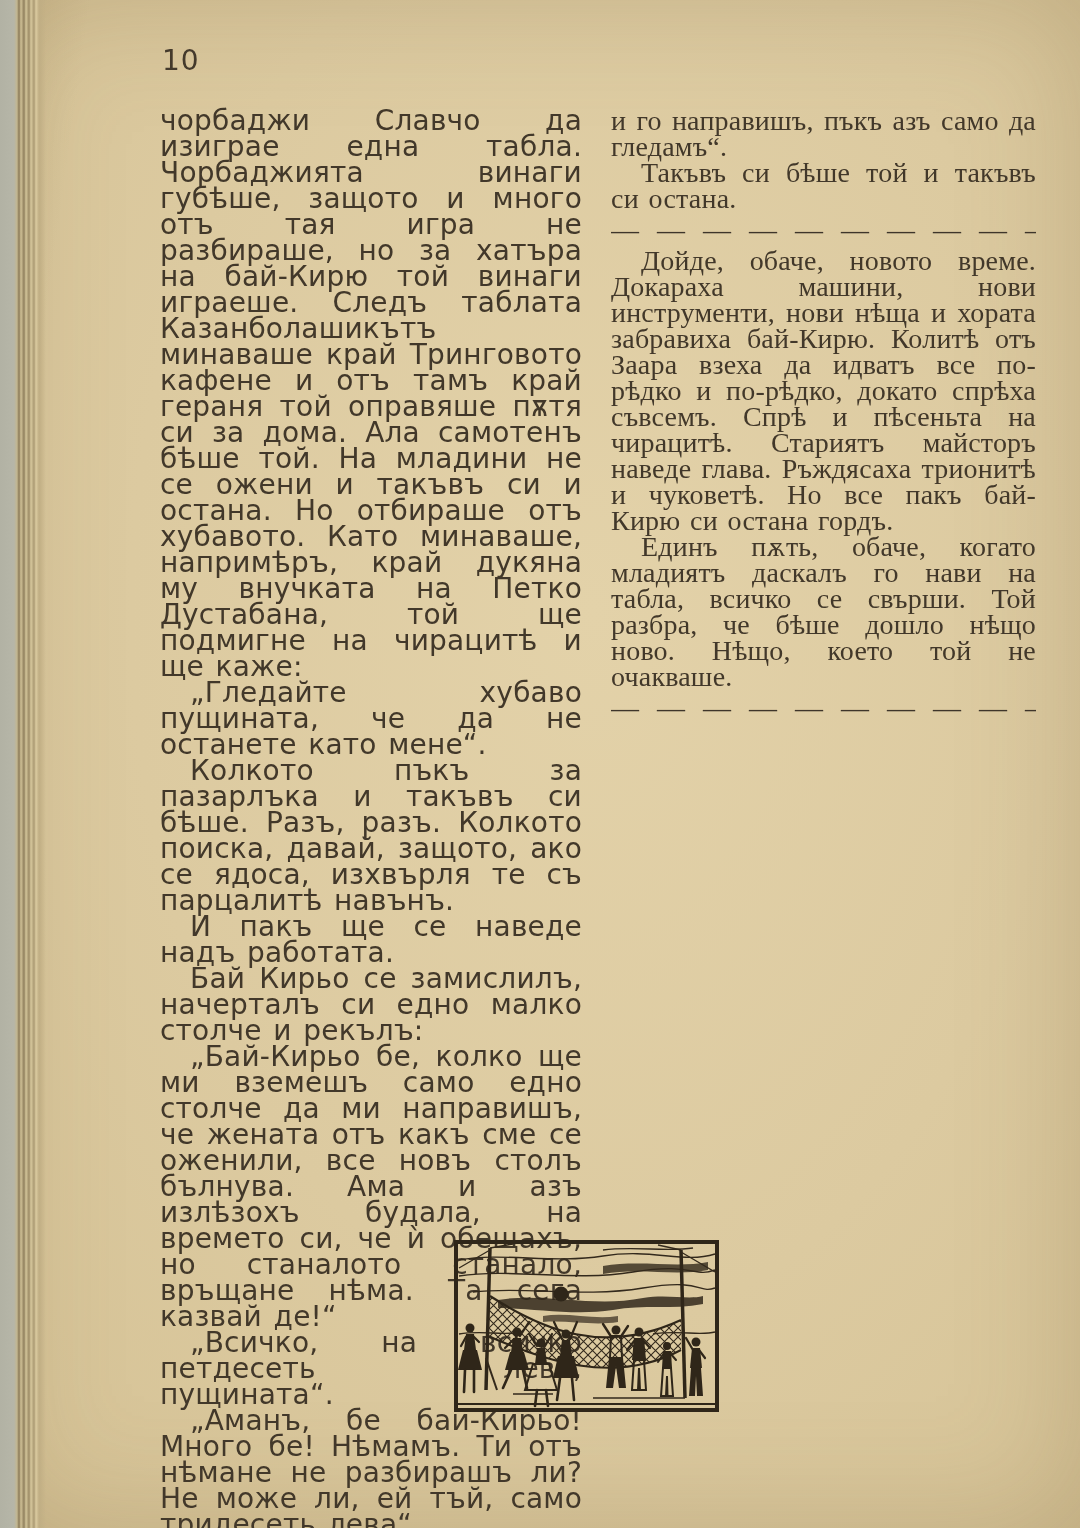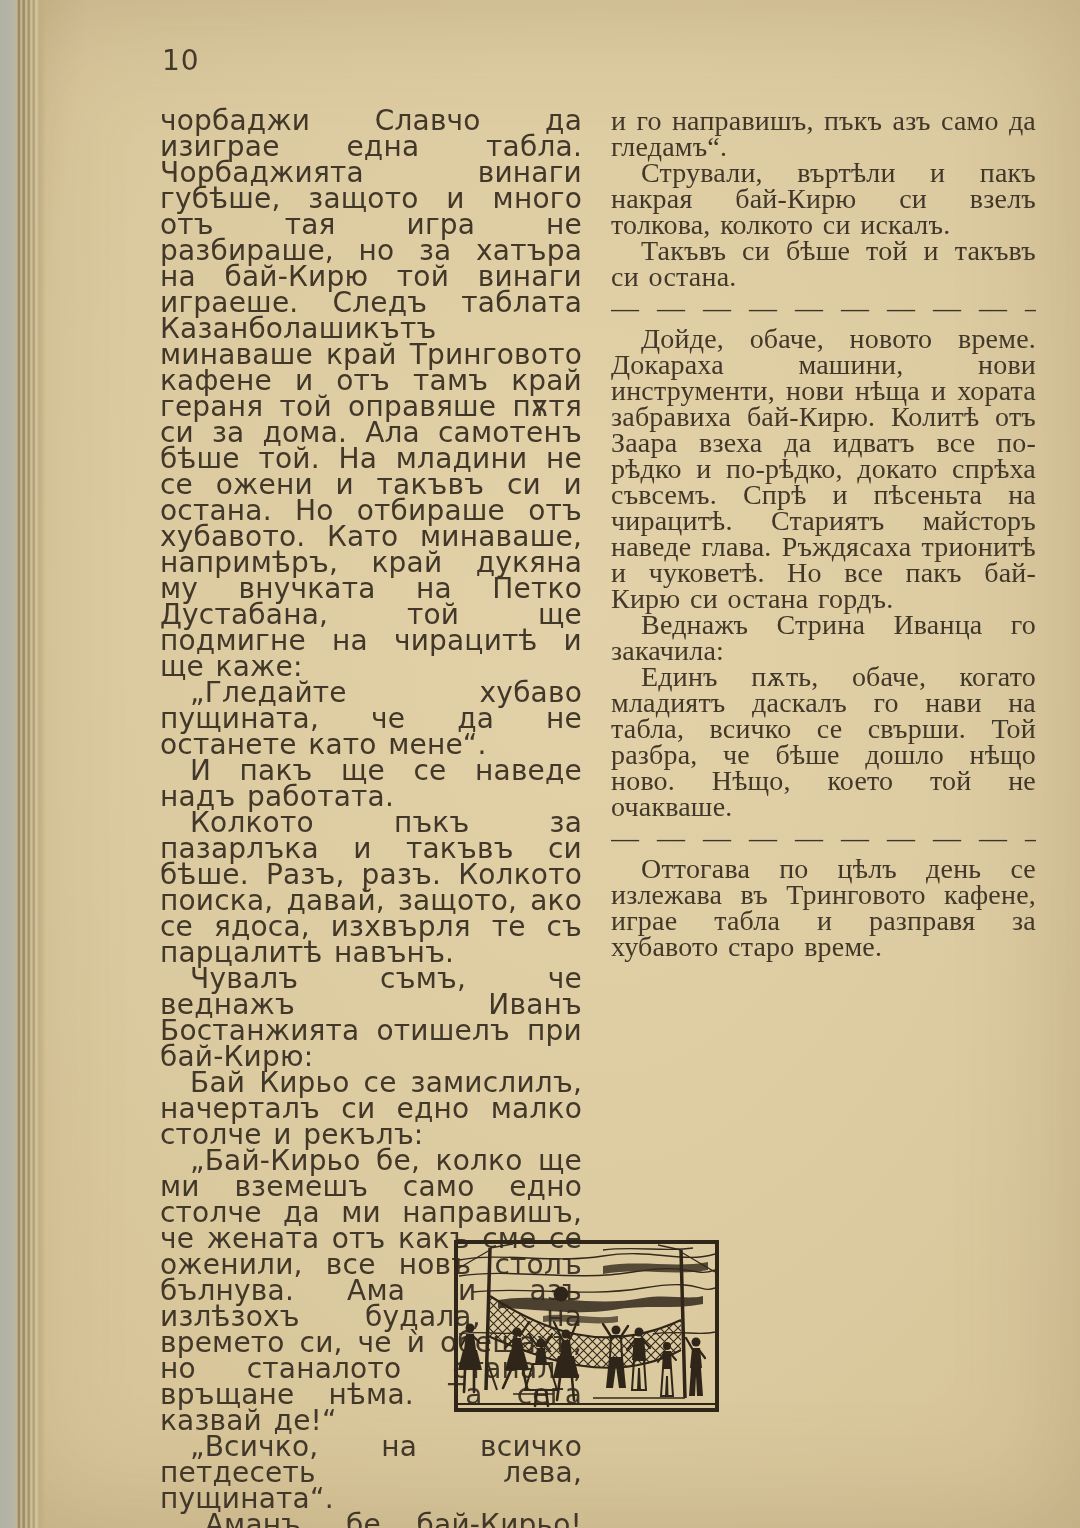--- a/index.html
+++ b/index.html
@@ -55,39 +55,35 @@
 <body>
 
 <div class="page" style="color: rgb(66, 56, 42);">
   <div class="binding"></div>
 
   <div class="pagenum">10</div>
 
   <div class="col left" id="left-col">
       <p class="continuation">чорбаджи Славчо да изиграе една табла. Чорбаджията винаги губѣше, защото и много отъ тая игра не разбираше, но за хатъра на бай-Кирю той винаги играеше. Следъ таблата Казанболашикътъ минаваше край Тринговото кафене и отъ тамъ край гераня той оправяше пѫтя си за дома. Ала самотенъ бѣше той. На младини не се ожени и такъвъ си и остана. Но отбираше отъ хубавото. Като минаваше, напримѣръ, край дукяна му внучката на Петко Дустабана, той ще подмигне на чирацитѣ и ще каже:</p>
       <p class="indent">„Гледайте хубаво пущината, че да не останете като мене“.</p>
+      <p class="indent">Колкото пъкъ за пазарлъка и такъвъ си бѣше. Разъ, разъ. Колкото поиска, давай, защото, ако се ядоса, изхвърля те съ парцалитѣ навънъ.</p>
       <p class="indent">И пакъ ще се наведе надъ работата.</p>
-      <p class="indent">Колкото пъкъ за пазарлъка и такъвъ си бѣше. Разъ, разъ. Колкото поиска, давай, защото, ако се ядоса, изхвърля те съ парцалитѣ навънъ.</p>
-      <p class="indent">Чувалъ съмъ, че веднажъ Иванъ Бостанжията отишелъ при бай-Кирю:</p>
       <p class="indent">Бай Кирьо се замислилъ, начерталъ си едно малко столче и рекълъ:</p>
       <p class="indent">„Бай-Кирьо бе, колко ще ми вземешъ само едно столче да ми направишъ, че жената отъ какъ сме се оженили, все новъ столъ бълнува. Ама и азъ излѣзохъ будала, на времето си, че ѝ обещахъ, но станалото станало, връщане нѣма. Та сега казвай де!“</p>
       <p class="indent">„Всичко, на всичко петдесеть лева, пущината“.</p>
       <p class="indent">„Аманъ, бе бай-Кирьо! Много бе! Нѣмамъ. Ти отъ нѣмане не разбирашъ ли? Не може ли, ей тъй, само тридесеть лева“.</p>
       <p class="indent">„Може, може, пущината, ама ако си дадешъ ти трионитѣ и дъскитѣ</p>
     </div>
   <div class="col right" id="right-col">
       <p class="continuation">и го направишъ, пъкъ азъ само да гледамъ“.</p>
-      <p class="indent">Стрували, въртѣли и пакъ накрая бай-Кирю си взелъ толкова, колкото си искалъ.</p>
       <p class="indent">Такъвъ си бѣше той и такъвъ си остана.</p>
       <p class="divider">— — — — — — — — — — —</p>
       <p class="indent">Дойде, обаче, новото време. Докараха машини, нови инструменти, нови нѣща и хората забравиха бай-Кирю. Колитѣ отъ Заара взеха да идватъ все по-рѣдко и по-рѣдко, докато спрѣха съвсемъ. Спрѣ и пѣсеньта на чирацитѣ. Стариятъ майсторъ наведе глава. Ръждясаха трионитѣ и чуковетѣ. Но все пакъ бай-Кирю си остана гордъ.</p>
-      <p class="indent">Веднажъ Стрина Иванца го закачила:</p>
       <p class="indent">Единъ пѫть, обаче, когато младиятъ даскалъ го нави на табла, всичко се свърши. Той разбра, че бѣше дошло нѣщо ново. Нѣщо, което той не очакваше.</p>
       <p class="divider">— — — — — — — — — — — —</p>
-      <p class="indent">Оттогава по цѣлъ день се излежава въ Тринговото кафене, играе табла и разправя за хубавото старо време.</p>
     </div>
 
   <div class="illo">
     <svg viewBox="0 0 268 180" role="img" aria-label="Woodcut drawing: people playing volleyball over a net strung between two poles; women in skirts on the left, men in trousers on the right, a ball in the air, clouds behind.">
       <defs>
         <pattern id="net" width="9" height="9" patternUnits="userSpaceOnUse">
           <path d="M0 9 L9 0 M0 0 L9 9" stroke="#33291c" stroke-width="1.1" fill="none"></path>
         </pattern>
       </defs>
 

